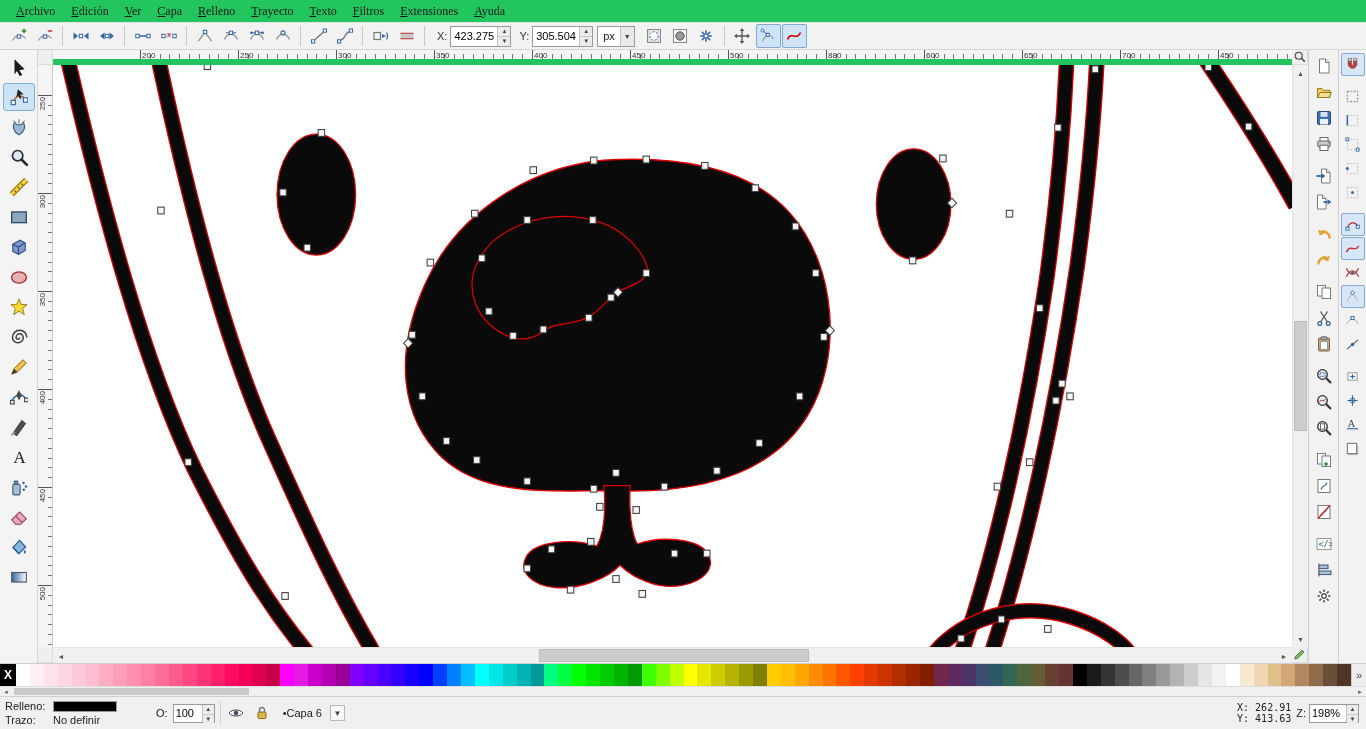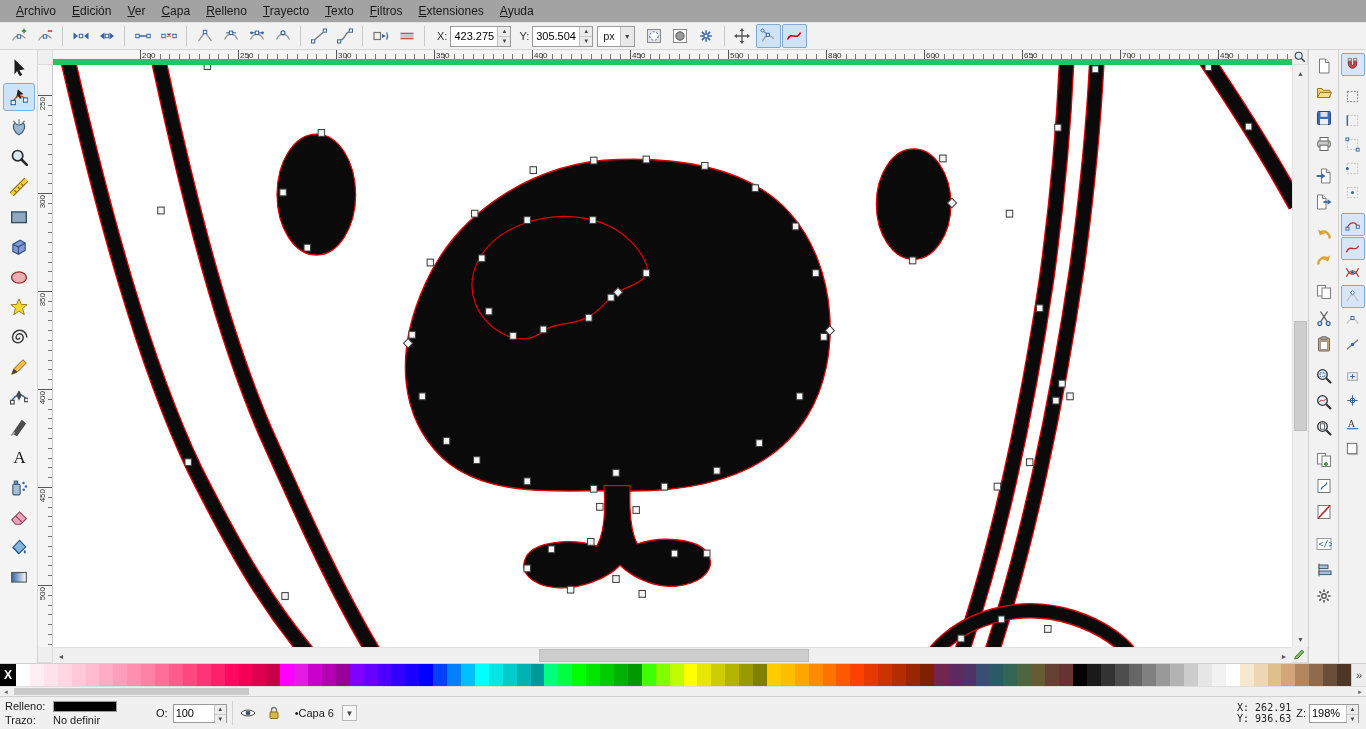--- a/index.html
+++ b/index.html
@@ -4,21 +4,21 @@
 <style>
   *{box-sizing:border-box;margin:0;padding:0;}
   html,body{width:1366px;height:729px;overflow:hidden;font-family:"Liberation Sans",sans-serif;font-size:12px;color:#1a1a1a;background:#fff;}
   #app{width:1366px;height:729px;display:flex;flex-direction:column;}
   
   .titlebar{flex:0 0 24px;display:flex;align-items:center;background:#fff;border-bottom:1px solid #ececec;padding-left:7px;gap:6px;}
   .title-text{font-size:12px;}
   .win-controls{margin-left:auto;display:flex;height:100%;}
   .win-btn{width:42px;display:flex;align-items:center;justify-content:center;color:#222;}
   
-  .menubar{flex:0 0 22px;display:flex;align-items:center;background:#a3a3a3;padding-left:8px;}
+  .menubar{flex:0 0 22px;display:flex;align-items:center;background:#22c55e;padding-left:8px;font-family:Liberation Serif, serif;}
   .menu-item{padding:3px 8px;font-size:12px;cursor:default;}
   .menu-item::first-letter{text-decoration:underline;}
   
   .toolctrl{flex:0 0 28px;background:#f2f2f2;border-top:1px solid #e3e3e3;border-bottom:1px solid #d6d6d6;display:flex;align-items:center;padding:0 6px;gap:1px;}
   .tc-btn{width:25px;height:24px;display:flex;align-items:center;justify-content:center;border:1px solid transparent;border-radius:2px;}
   .tc-btn.active{background:#cfe3f6;border-color:#7fa8d4;}
   .tc-sep{width:1px;height:20px;background:#c9c9c9;margin:0 4px;flex:0 0 1px;}
   .tc-label{font-size:11px;color:#333;margin:0 2px 0 7px;}
   .spinbox{display:flex;height:21px;border:1px solid #9a9a9a;background:#fff;align-items:stretch;}
   .spinbox input{width:46px;font-size:11px;padding:2px 3px;border:none;outline:none;font-family:"Liberation Sans",sans-serif;}
@@ -69,21 +69,21 @@
   
   .statusbar{flex:0 0 33px;background:#f0f0f0;border-top:1px solid #cfcfcf;display:flex;align-items:center;padding:0 5px;gap:5px;font-size:11px;}
   .fs-block{display:flex;flex-direction:column;justify-content:center;gap:2px;width:146px;flex:0 0 146px;}
   .fs-row{display:flex;align-items:center;gap:4px;height:12px;}
   .fs-label{width:44px;font-size:11px;}
   .fill-swatch{width:64px;height:11px;background:#000;border:1px solid #9a9a9a;}
   .stroke-value{font-size:11px;color:#222;}
   .sb-sep{width:1px;height:24px;background:#d2d2d2;flex:0 0 1px;}
   .o-label{font-size:11px;}
   .small-spin{display:flex;height:19px;border:1px solid #9a9a9a;background:#fff;align-items:stretch;}
-  .small-spin input{width:40px;font-size:11px;border:none;outline:none;padding:1px 2px;font-family:"Liberation Sans",sans-serif;}
+  .small-spin input{width:28px;font-size:11px;border:none;outline:none;padding:1px 2px;font-family:"Liberation Sans",sans-serif;}
   .small-spin .spin-arrows{width:12px;}
   .sb-iconbtn{width:21px;height:21px;display:flex;align-items:center;justify-content:center;border:1px solid transparent;border-radius:2px;}
   .layerbox{display:flex;align-items:center;height:20px;padding:0 4px;gap:8px;border:1px solid transparent;}
   .layerbox .dd-arrow{font-size:8px;color:#444;border:1px solid #b9b9b9;background:#f7f7f7;width:15px;height:16px;display:flex;align-items:center;justify-content:center;}
   .msg{flex:1;}
   .xy-block{display:flex;flex-direction:column;font-size:10px;font-family:"DejaVu Sans Mono",monospace;line-height:11px;text-align:right;color:#222;}
   .z-block{display:flex;align-items:center;gap:3px;padding-right:2px;}
 </style>
 </head>
 <body>
@@ -1078,21 +1078,21 @@
           <path d="M5.5 7 V5 a2.5 2.5 0 0 1 5 0 V7" fill="none" stroke="#777" stroke-width="1.4"></path>
         </svg>
       </span>
     <span class="layerbox">
       <span>•Capa 6</span>
       <span class="dd-arrow">▼</span>
     </span>
     <span class="msg"></span>
     <span class="xy-block">
       <span><span>X:</span> <span>262.91</span></span>
-      <span><span>Y:</span> <span>936.63</span></span>
+      <span><span>Y:</span> <span>413.63</span></span>
     </span>
     <span class="z-block">
       <span>Z:</span>
       <span class="small-spin">
         <input style="width: 36px;" value="198%">
         <span class="spin-arrows">
             <span>▲</span>
             <span>▼</span>
           </span>
       </span>

